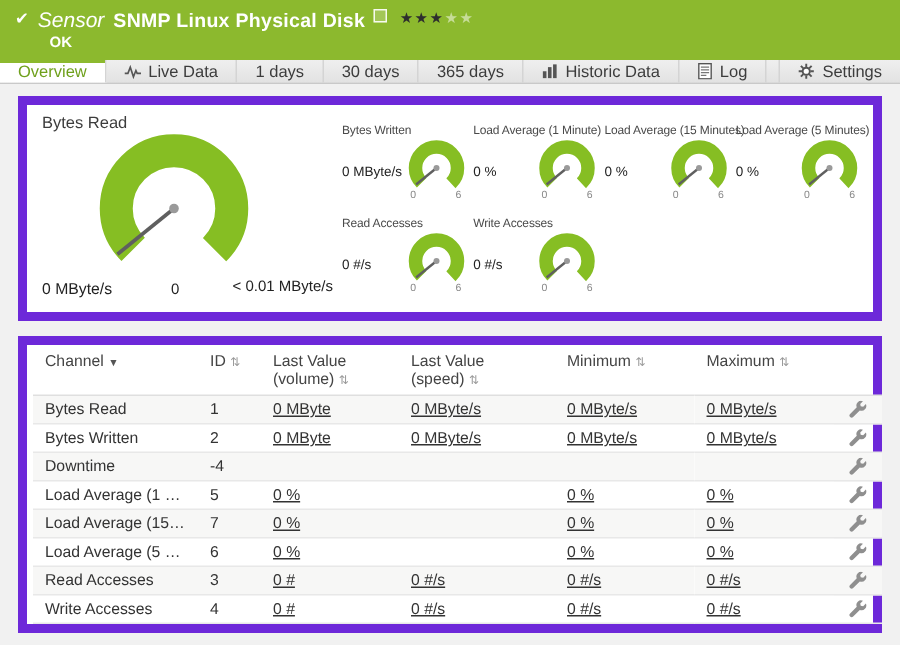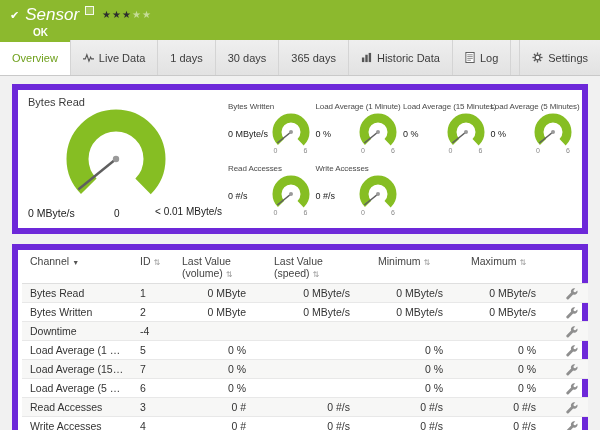--- a/index.html
+++ b/index.html
@@ -4,31 +4,31 @@
 <style>
   *{box-sizing:border-box;}
   html,body{margin:0;padding:0;}
   body{width:600px;height:430px;overflow:hidden;background:#F1F1F1;
        font-family:"Liberation Sans","DejaVu Sans",sans-serif;color:#333;}
 
   
   .topbar{height:40px;background:var(--accent,#8CB92E);padding:5px 10px 0;}
   .title-row{display:flex;align-items:center;gap:6px;color:#fff;}
   .check{font-size:11px;line-height:1;}
-  .type{font-style:italic;font-size:17px;}
+  .type{font-style:italic;font-size:14px;}
   .title{font-size:13px;font-weight:bold;letter-spacing:.2px;}
   .flag{width:9px;height:9px;border:1px solid rgba(255,255,255,.9);
         background:rgba(255,255,255,.2);display:inline-block;align-self:flex-start;margin-top:1px;}
   .stars{font-size:10px;margin-left:2px;line-height:1;letter-spacing:1px;}
   .sf{color:#2e2e2e;}
   .se{color:rgba(255,255,255,.5);}
   .status{color:#fff;font-size:10px;font-weight:bold;margin:2px 0 0 23px;}
 
   
-  .tabbar{display:flex;height:36px;background:linear-gradient(#EFEFEF,#E2E2E2);
+  .tabbar{display:flex;height:16px;background:linear-gradient(#EFEFEF,#E2E2E2);
           border-bottom:1px solid #C9C9C9;font-size:11px;}
   .tab{display:flex;align-items:center;gap:5px;padding:0 12px;
        border-right:1px solid #D4D4D4;color:#3c3c3c;cursor:pointer;white-space:nowrap;}
   .tab.active{background:#FFF;color:var(--accent-text,#6FA01C);
               box-shadow:inset 0 2px 0 var(--accent,#8CB92E);}
   .tab:last-child{margin-left:auto;border-left:1px solid #D4D4D4;border-right:none;}
   .tab-ic{display:inline-flex;}
 
   
   .content{padding:8px 12px 0;}
@@ -53,34 +53,35 @@
   .sg-min{position:absolute;left:2px;bottom:0;font-size:7px;color:#888;}
   .sg-max{position:absolute;right:2px;bottom:0;font-size:7px;color:#888;}
 
   
   .table-card{margin-top:10px;padding:0 4px;}
   table{width:100%;border-collapse:collapse;table-layout:fixed;}
   th{font-size:10.5px;font-weight:normal;color:#444;text-align:left;vertical-align:top;
      padding:5px 8px 4px;border-bottom:1px solid #DFDFDF;overflow:hidden;}
   td{font-size:10.5px;color:#333;padding:3px 8px;border-bottom:1px solid #E8E8E8;
      white-space:nowrap;overflow:hidden;text-overflow:ellipsis;}
-  td.c-num{text-align:right;padding-right:20px;}
+  td.c-num{padding-right:20px;text-decoration:underline;}
   tbody tr:nth-child(odd){background:#F7F7F6;}
   td.c-edit,th.c-edit{padding:2px 4px;text-align:center;overflow:visible;}
   .sort{font-size:8px;color:#9a9a9a;margin-left:3px;}
   .sort.on{color:#555;font-size:7px;}
   .edit-btn{cursor:pointer;display:inline-flex;vertical-align:middle;}
 </style>
 </head>
 <body style="--accent: #8CB92E; --accent-text: #6FA01C;">
 
 <header class="topbar">
   <div class="title-row">
     <span class="check">✔</span>
     <span class="type">Sensor</span>
+    <span class="title">SNMP Linux Physical Disk</span>
     <span class="flag"></span>
     <span class="stars"><span class="sf">★★★</span><span class="se">★★</span></span>
   </div>
   <div class="status">OK</div>
 </header>
 
 <nav class="tabbar">
     <div class="tab active">
       <span>Overview</span>
     </div>

